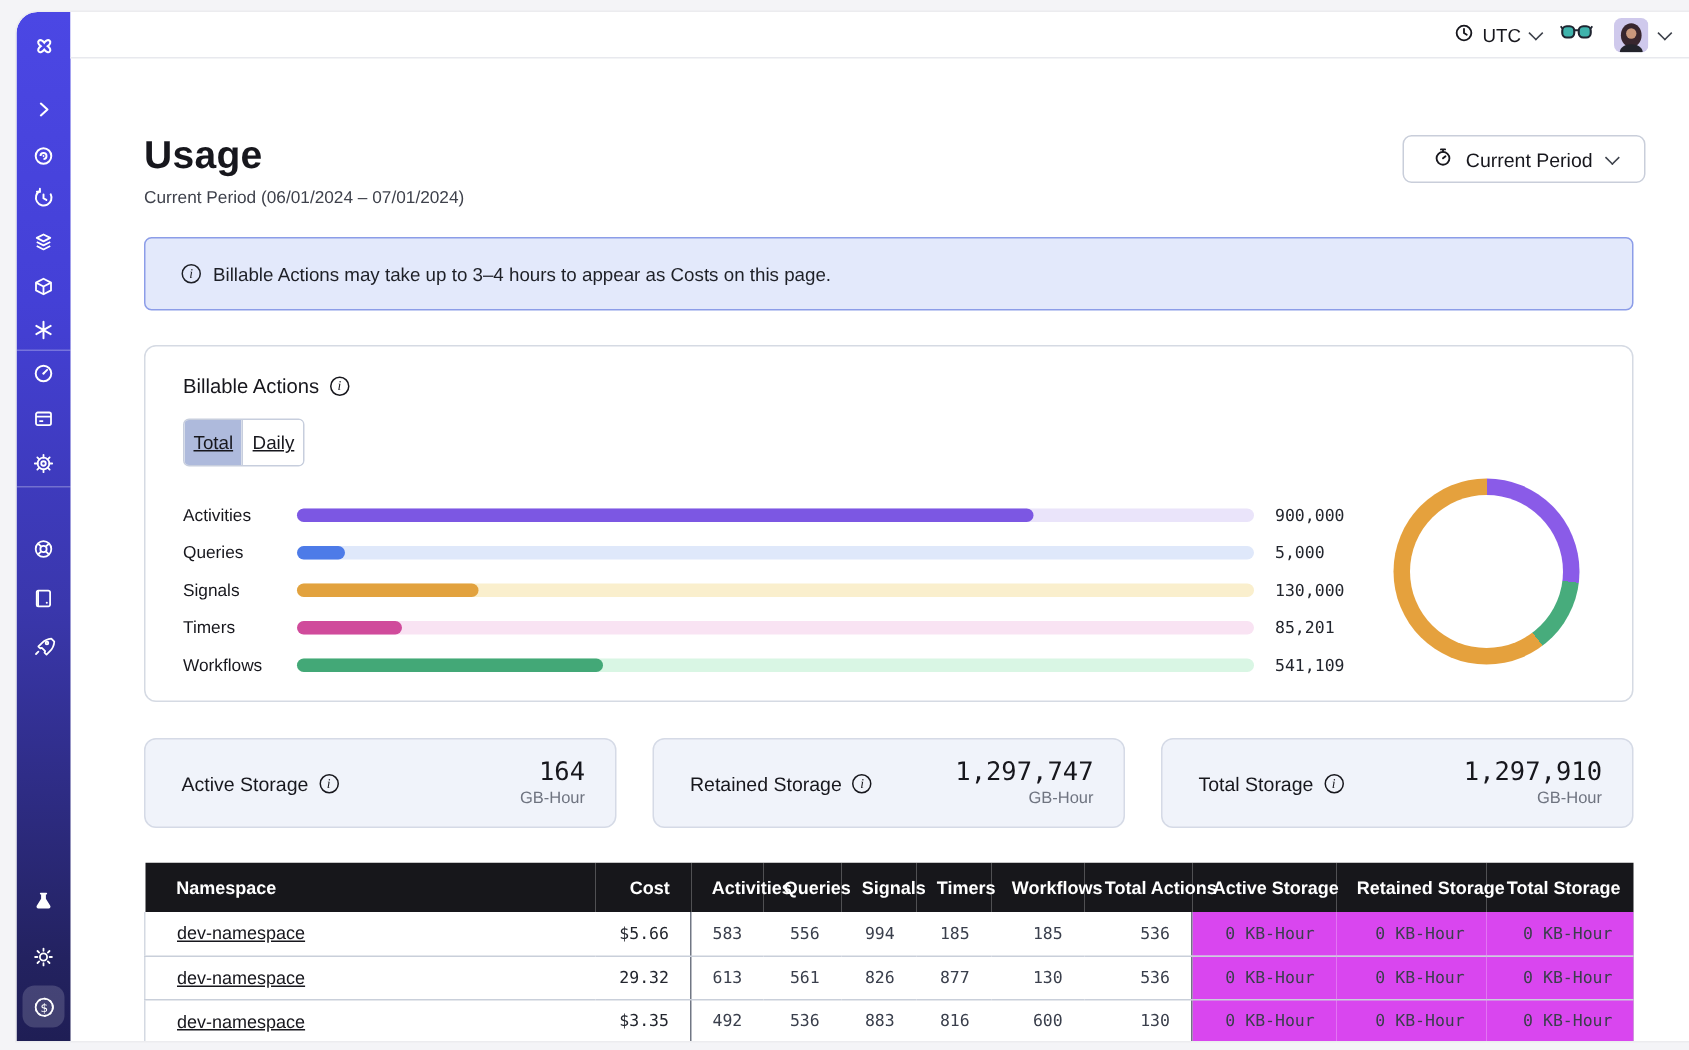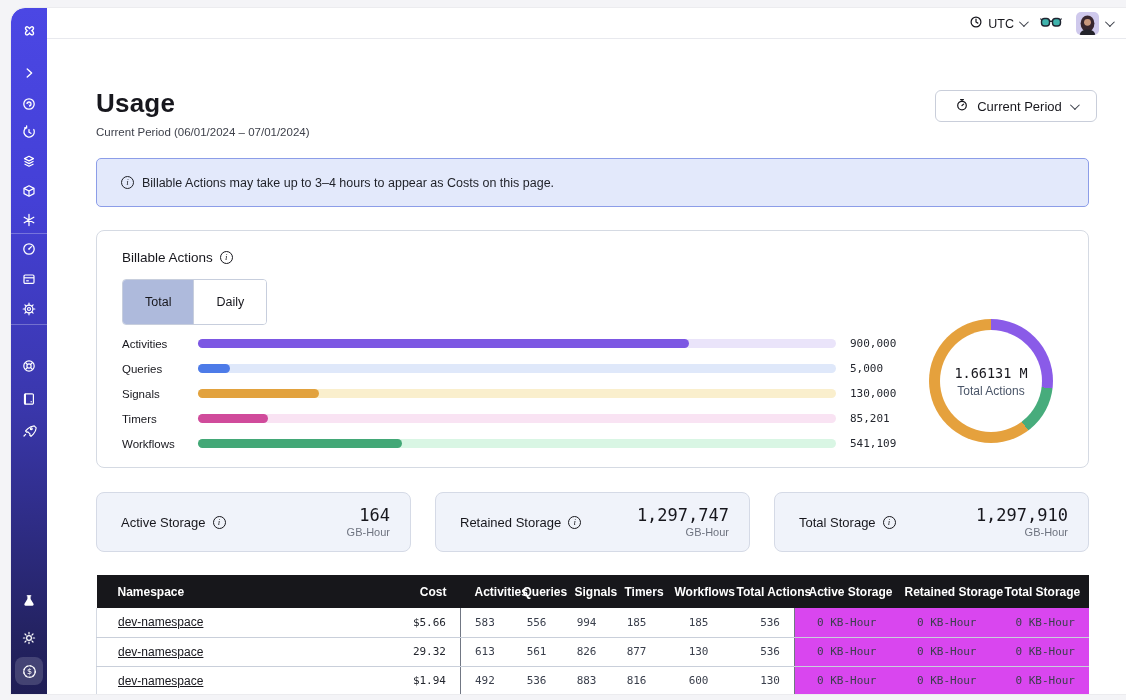--- a/index.html
+++ b/index.html
@@ -30,21 +30,21 @@
   .period-btn { position:absolute; left:924px; top:82px; width:162px; height:32px; background:#fff; border:1px solid #C9CEDA; border-radius:6px; display:flex; align-items:center; justify-content:center; gap:8px; font-size:13px; color:#17171D; cursor:pointer; }
 
   
   .banner { position:absolute; left:85px; top:150px; width:993px; height:49px; background:#E3E9FB; border:1px solid #8C9DE8; border-radius:5px; display:flex; align-items:center; padding-left:24px; gap:8px; font-size:12.5px; color:#1E2027; }
   .info-i { display:inline-flex; width:13px; height:13px; border:1.2px solid currentColor; border-radius:50%; font-size:9px; line-height:1; align-items:center; justify-content:center; font-family:"Liberation Serif", serif; font-style:italic; flex:0 0 auto; }
 
   
   .ba-card { position:absolute; left:85px; top:222px; width:993px; height:238px; background:#fff; border:1px solid #D5DAE3; border-radius:8px; }
   .ba-title { position:absolute; left:25px; top:19px; font-size:13.5px; font-weight:500; display:flex; align-items:center; gap:7px; }
   .tabs { position:absolute; left:25px; top:48px; display:flex; border:1px solid #C7CEDD; border-radius:4px; overflow:hidden; }
-  .tab { height:44px; padding:0 22px; display:flex; align-items:center; font-size:12.5px; cursor:pointer; background:#fff; }
+  .tab { height:30px; padding:0 6px; display:flex; align-items:center; font-size:12.5px; cursor:pointer; background:#fff;text-decoration:underline; }
   .tab.active { background:#AEBADC; }
   .tab + .tab { border-left:1px solid #C7CEDD; }
 
   .bars { position:absolute; left:25px; top:100px; width:790px; }
   .bar-row { display:flex; align-items:center; height:25px; }
   .bar-label { width:76px; font-size:11.5px; color:#17171D; flex:0 0 auto; }
   .bar-track { position:relative; flex:1; height:9px; border-radius:5px; margin-right:14px; }
   .bar-fill { position:absolute; left:0; top:0; height:9px; border-radius:5px; }
   .bar-value { width:62px; text-align:left; font-family:"DejaVu Sans Mono", monospace; font-size:11px; color:#23262E; flex:0 0 auto; }
 
@@ -282,24 +282,20 @@
       <div class="bar-row">
         <span class="bar-label">Workflows</span>
         <span class="bar-track track" style="background: rgb(217, 246, 228);">
             <span class="bar-fill fill" style="background: rgb(67, 168, 119); width: 32%;"></span>
           </span>
         <span class="bar-value">541,109</span>
       </div>
     </div>
 
     <div class="donut" style="background: conic-gradient(rgb(138, 91, 232) 0deg, rgb(138, 91, 232) 97deg, rgb(71, 172, 124) 97deg, rgb(71, 172, 124) 143deg, rgb(229, 161, 61) 143deg, rgb(229, 161, 61) 360deg);"></div>
-    <div class="donut-center">
-      <span class="donut-total">1.66131 M</span>
-      <span class="donut-sub">Total Actions</span>
-    </div>
   </section>
 
   <div class="storage-row">
     <div class="s-card">
       <span class="s-label">
           <span>Active Storage</span>
           <span class="info-i">i</span>
         </span>
       <span class="s-val">
           <div class="s-num">164</div>
@@ -380,21 +376,21 @@
           <td class="r mono">826</td>
           <td class="r mono">877</td>
           <td class="r mono">130</td>
           <td class="r mono">536</td>
           <td class="r store store-first">0 KB-Hour</td>
           <td class="r store">0 KB-Hour</td>
           <td class="r store store-last">0 KB-Hour</td>
         </tr>
         <tr>
           <td class="l"><a class="ns-link">dev-namespace</a></td>
-          <td class="r cost">$1.94</td>
+          <td class="r cost">$3.35</td>
           <td class="r mono">492</td>
           <td class="r mono">536</td>
           <td class="r mono">883</td>
           <td class="r mono">816</td>
           <td class="r mono">600</td>
           <td class="r mono">130</td>
           <td class="r store store-first">0 KB-Hour</td>
           <td class="r store">0 KB-Hour</td>
           <td class="r store store-last">0 KB-Hour</td>
         </tr>

